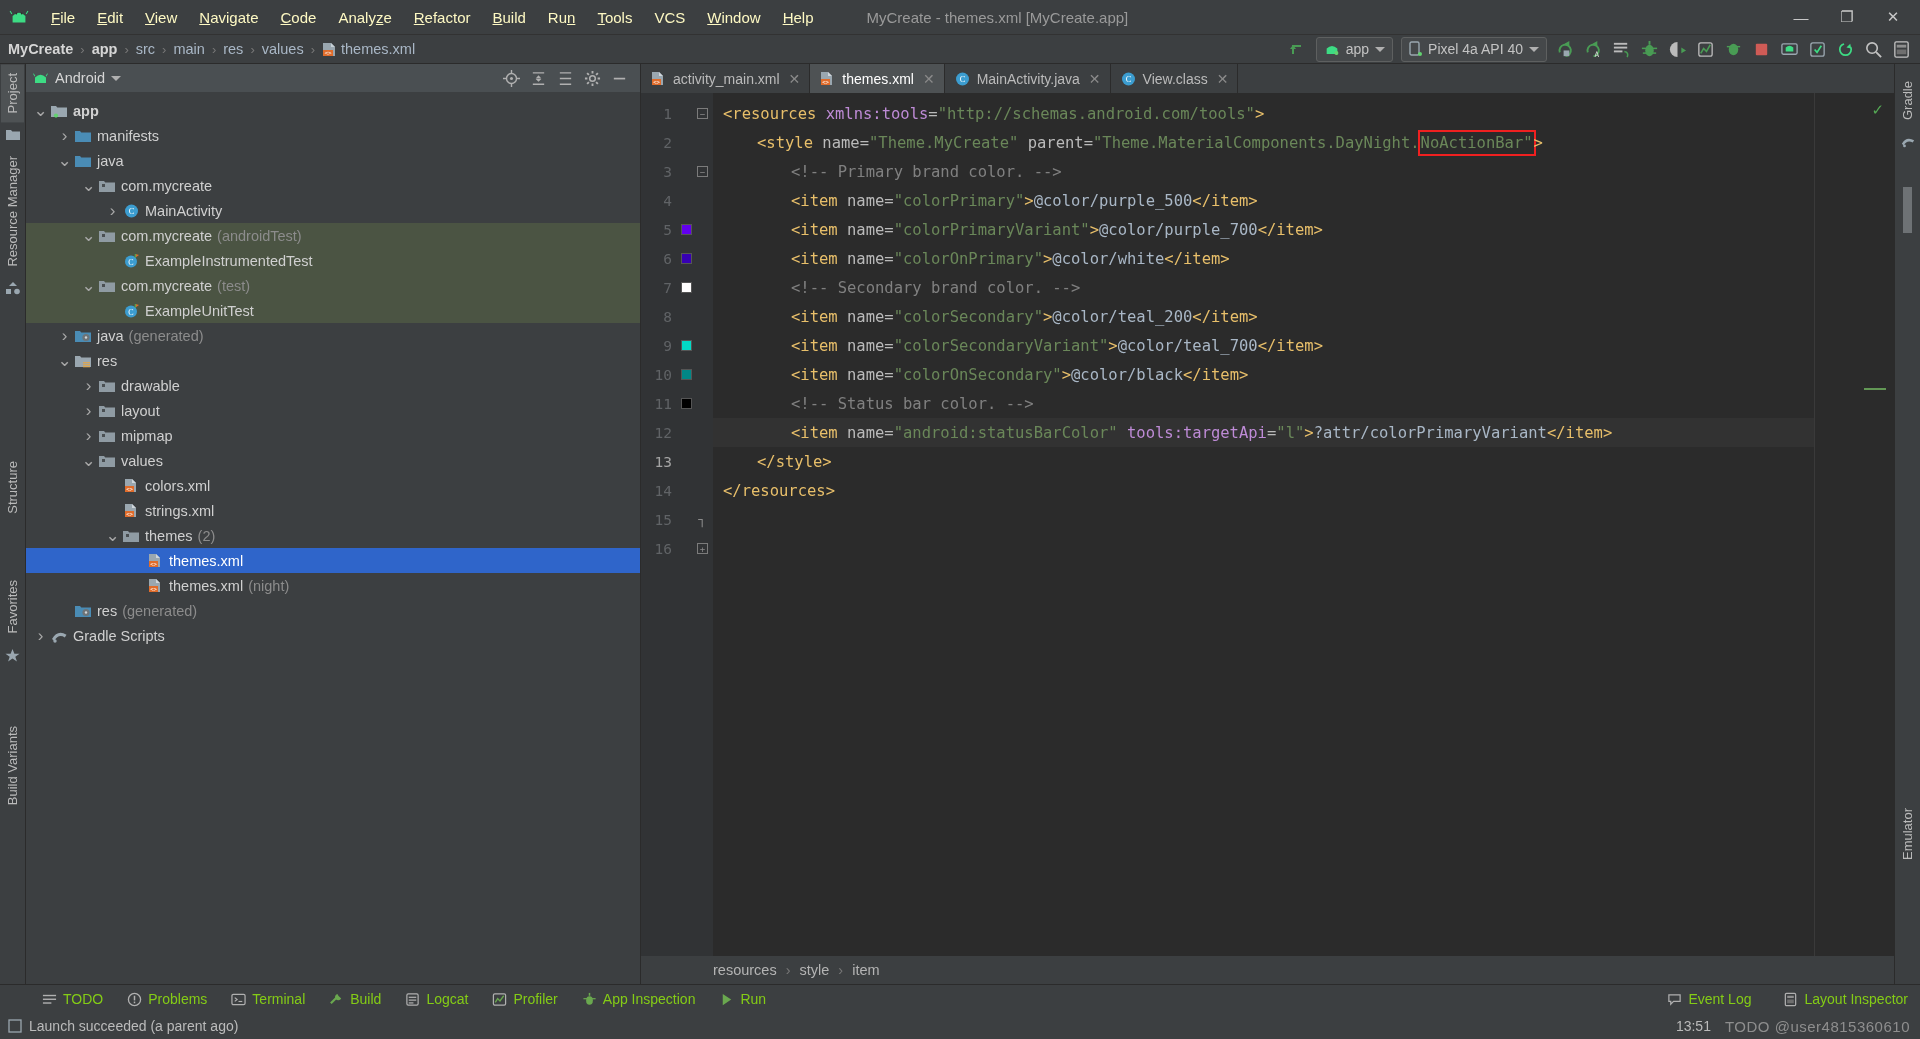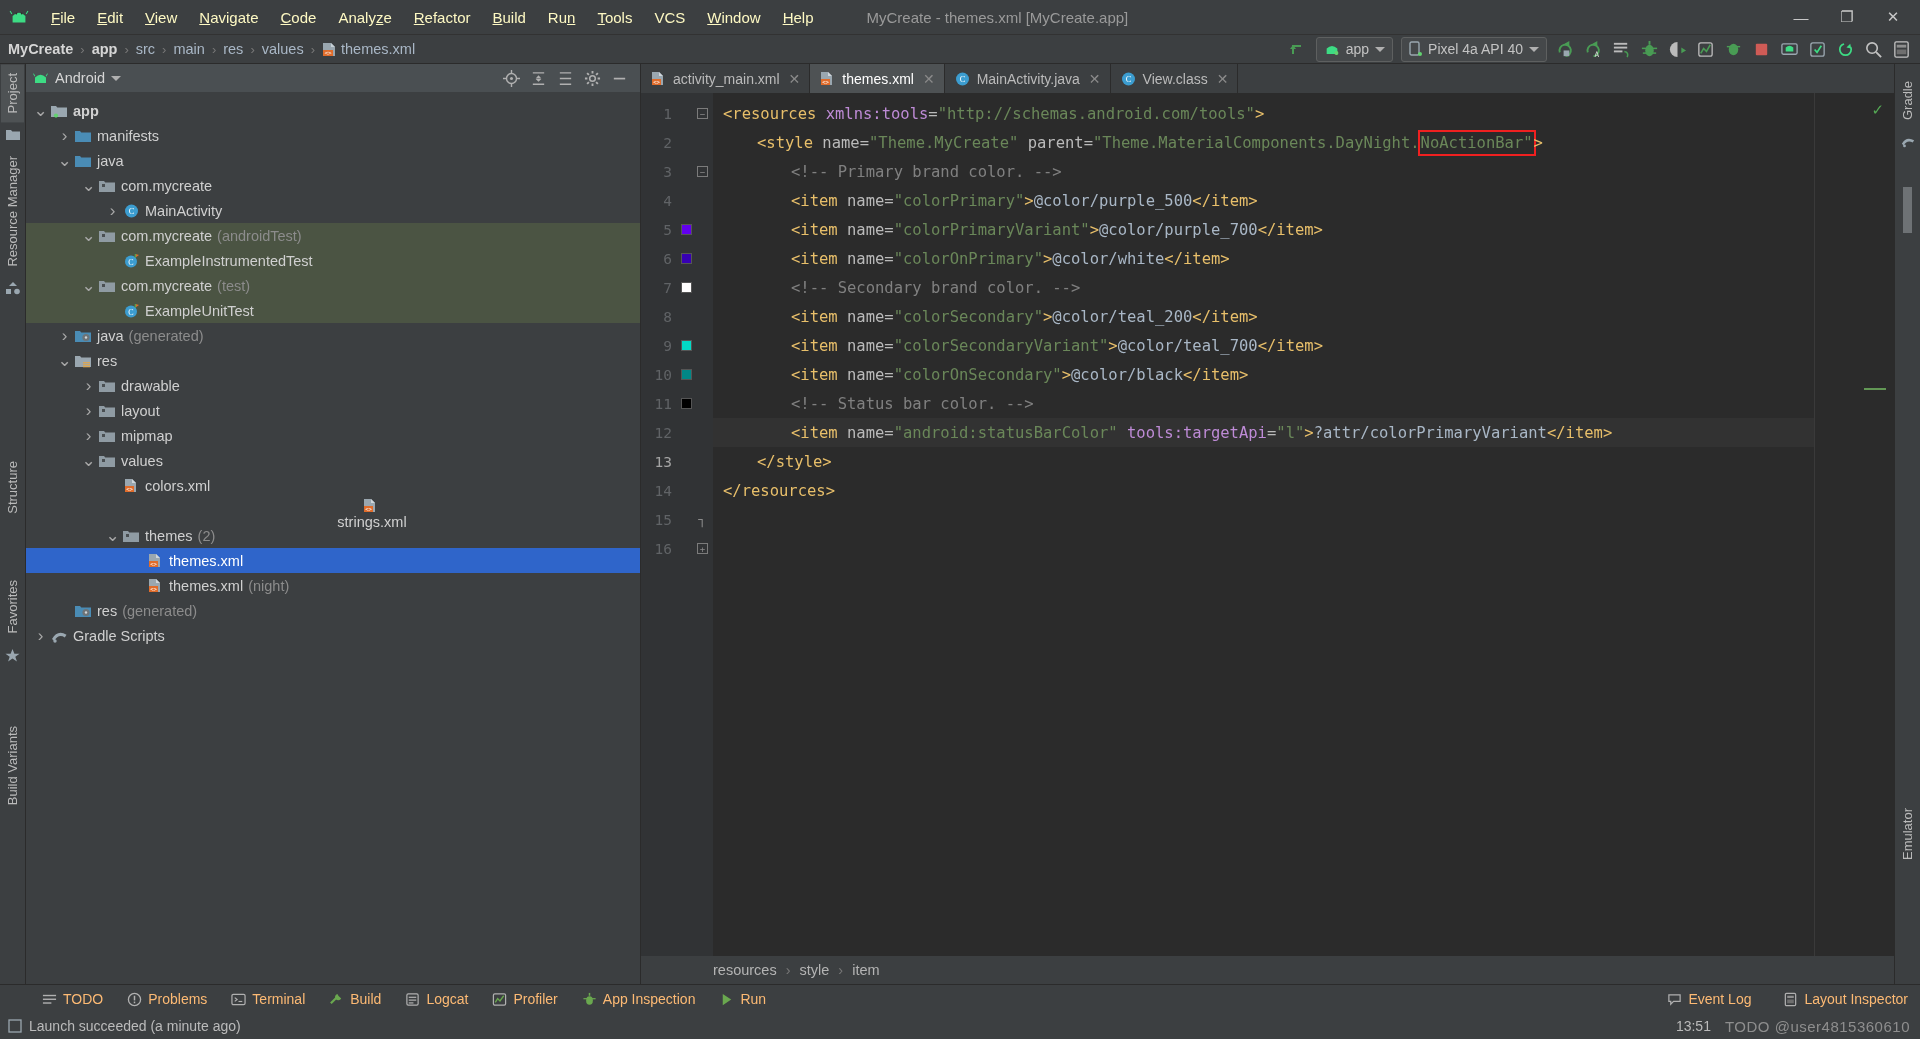--- a/index.html
+++ b/index.html
@@ -151,21 +151,21 @@
   }
   .editor-crumbs .sep { color: #777; margin: 0 9px; }
 
   
   .bottombar {
     height: 29px; display: flex; align-items: center; background: #3c3f41;
     border-top: 1px solid #2b2b2b; flex: 0 0 29px; padding-left: 30px; gap: 0;
   }
   .bbtn {
     display: flex; align-items: center; gap: 6px; font-size: 14px;
-    color: #fdba74; padding: 0 12px; height: 27px;
+    color: #84cc16; padding: 0 12px; height: 27px;
   }
   .bright { margin-left: auto; display: flex; gap: 8px; }
 
   
   .statusbar {
     height: 26px; display: flex; align-items: center; background: #3c3f41;
     font-size: 14px; color: #bbbbbb; padding-left: 8px; flex: 0 0 26px;
     position: relative;
   }
   .status-right { margin-left: auto; display:flex; align-items:center; gap: 14px; padding-right: 10px; }
@@ -594,21 +594,21 @@
             <span class="ticon">
               <svg width="17" height="16" viewBox="0 0 17 16">
                 <path d="M2 1h7l4 4v9H2z" fill="#9aa7b0"></path>
                 <path d="M9 1l4 4H9z" fill="#cfd6db"></path>
                 <rect x="2" y="8" width="9" height="6" fill="#e06c2b"></rect>
                 <text x="6.5" y="13" font-size="5.5" fill="#ffffff" text-anchor="middle" font-family="monospace">&lt;&gt;</text>
               </svg>
             </span>
             <span class="tlabel">colors.xml</span>
           </div>
-          <div class="trow" style="padding-left: 78px; flex-direction: column;">
+          <div class="trow" style="padding-left: 78px;">
             <span class="arrow none"></span>
             <span class="ticon">
               <svg width="17" height="16" viewBox="0 0 17 16">
                 <path d="M2 1h7l4 4v9H2z" fill="#9aa7b0"></path>
                 <path d="M9 1l4 4H9z" fill="#cfd6db"></path>
                 <rect x="2" y="8" width="9" height="6" fill="#e06c2b"></rect>
                 <text x="6.5" y="13" font-size="5.5" fill="#ffffff" text-anchor="middle" font-family="monospace">&lt;&gt;</text>
               </svg>
             </span>
             <span class="tlabel">strings.xml</span>
@@ -930,20 +930,20 @@
         </div>
       </div>
     </div>
 
   <div class="statusbar">
     <span class="ico" style="margin-right:7px">
       <svg width="14" height="14" viewBox="0 0 14 14">
           <rect x="1" y="1" width="12" height="12" stroke="#9aa7b0" fill="none" stroke-width="1.3"></rect>
         </svg>
     </span>
-    <span>Launch succeeded (a minute ago)</span>
+    <span>Launch succeeded (a parent ago)</span>
     <span class="status-right">
       <span>13:51</span>
       <span class="watermark">TODO @user4815360610</span>
     </span>
   </div>
 
 </div>
 
 </body></html>

